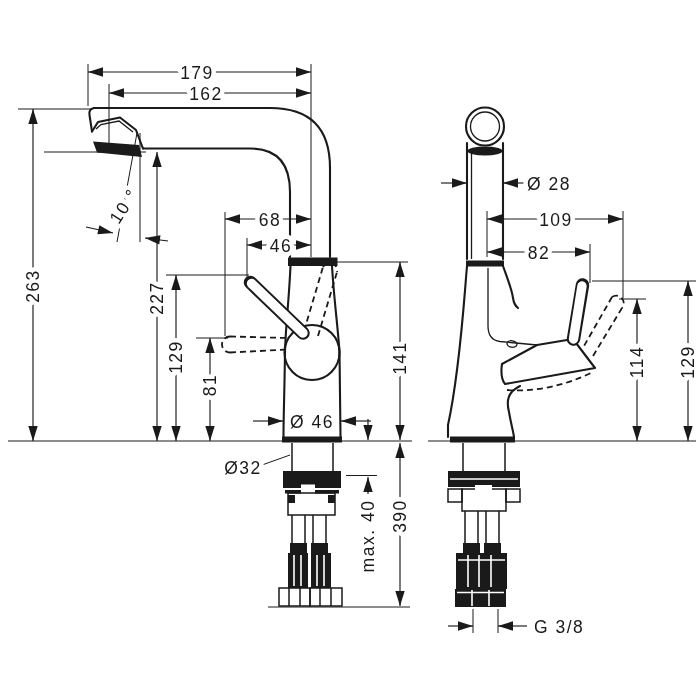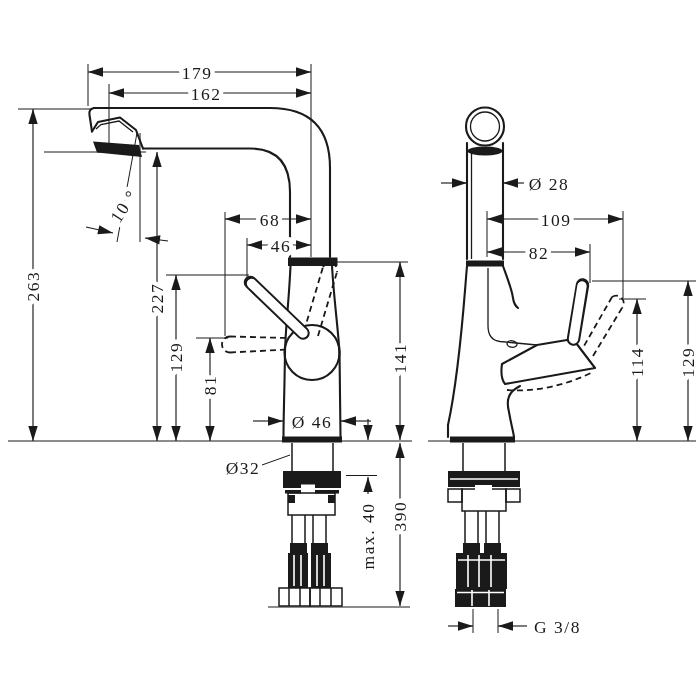--- a/index.html
+++ b/index.html
@@ -1,16 +1,16 @@
 <!DOCTYPE html>
 <html><head>
 <meta charset="utf-8">
 <style>
   html,body{margin:0;padding:0;background:#ffffff;}
-  .stage{width:640px;height:700px;background:#ffffff;position:relative;font-family:Liberation Serif, serif;}
+  .stage{width:640px;height:700px;background:#ffffff;position:relative;font-family:Liberation Sans, sans-serif;}
   svg{display:block;}
   svg{color:#1a1a1a;}
   .ol   {stroke:#1a1a1a;stroke-width:2.1;fill:none;stroke-linecap:round;stroke-linejoin:round;}
   .olt  {stroke:#1a1a1a;stroke-width:1.3;fill:none;}
   .hw   {stroke:#1a1a1a;stroke-width:1.5;fill:none;}
   .blk  {fill:#1a1a1a;stroke:none;}
   .wht  {fill:#ffffff;stroke:none;}
   .dim  {stroke:#1a1a1a;stroke-width:1.15;fill:none;}
   .ext  {stroke:#1a1a1a;stroke-width:1;fill:none;}
   .dash {stroke:#1a1a1a;stroke-width:1.8;fill:none;stroke-dasharray:6 4;stroke-linecap:butt;}

